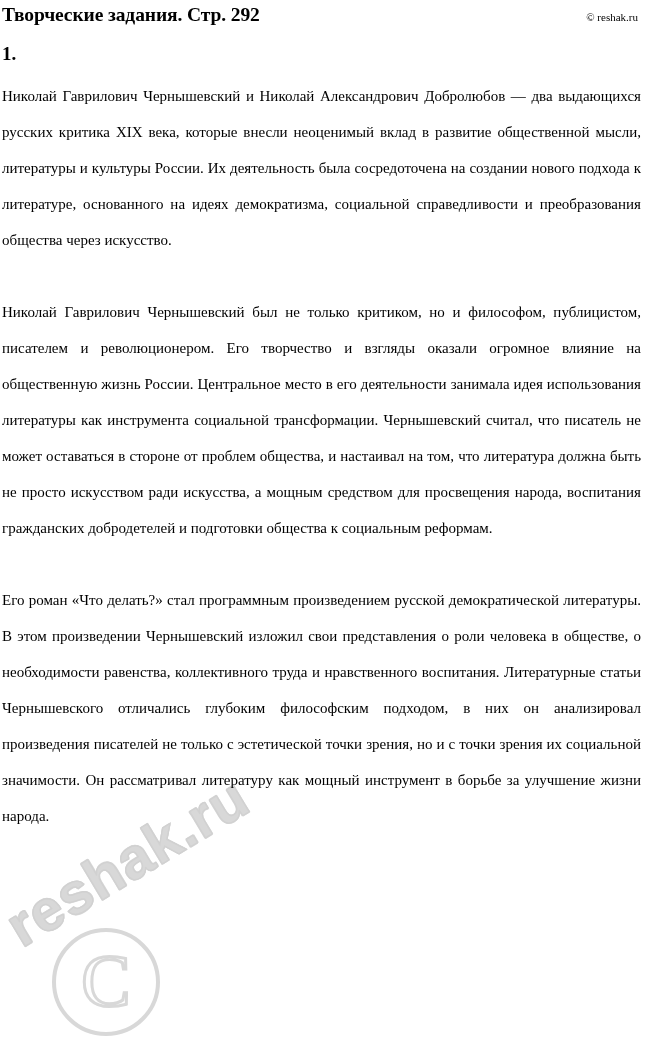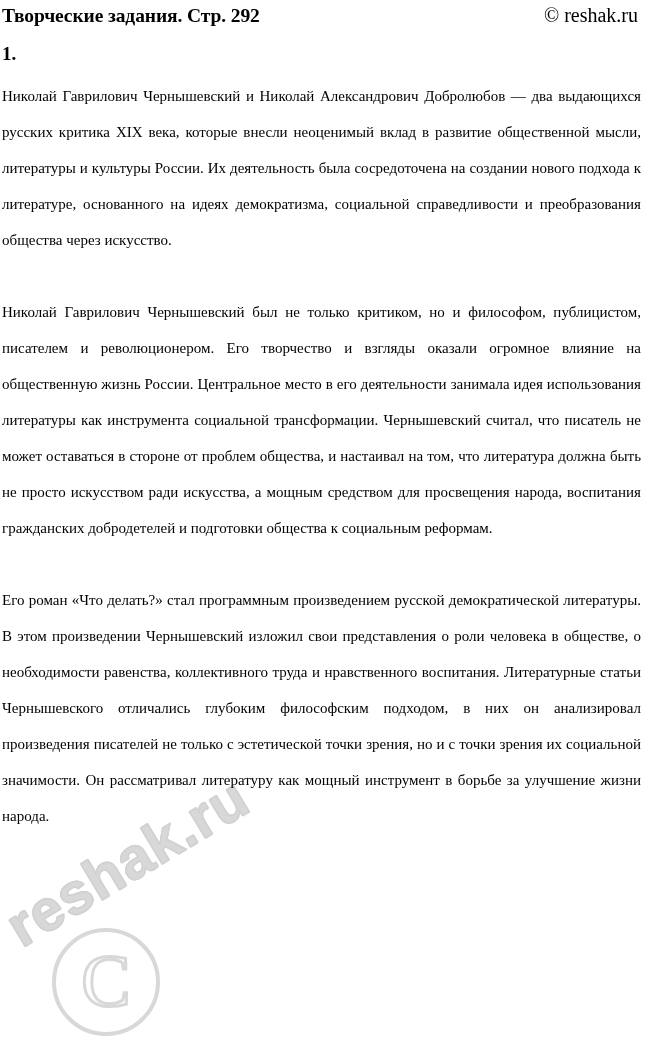--- a/index.html
+++ b/index.html
@@ -36,21 +36,21 @@
     height: 26px;
     line-height: 22px;
   }
   .header-title {
     font-size: 19.5px;
     font-weight: bold;
     letter-spacing: -0.1px;
     white-space: nowrap;
   }
   .header-credit {
-    font-size: 20px;
+    font-size: 11px;
     font-weight: normal;
     white-space: nowrap;
     padding-right: 3px;
   }
 
   
   .task-number {
     font-size: 19px;
     font-weight: bold;
     line-height: 20px;

